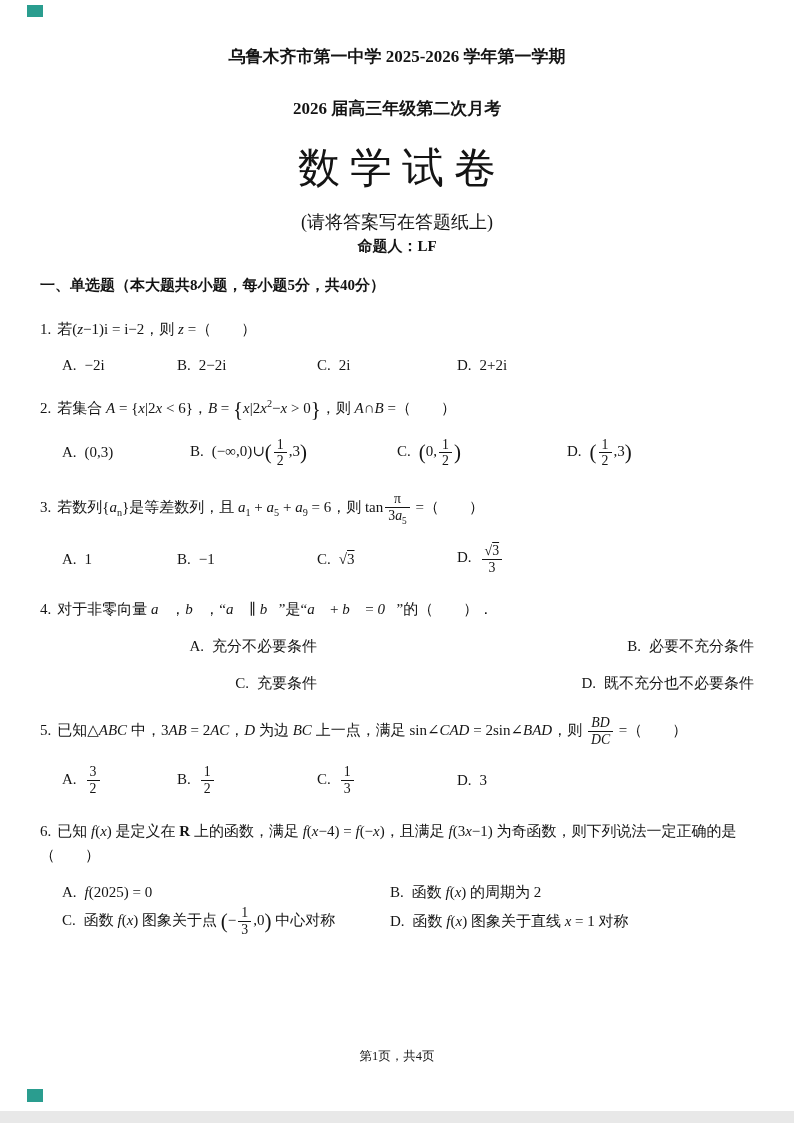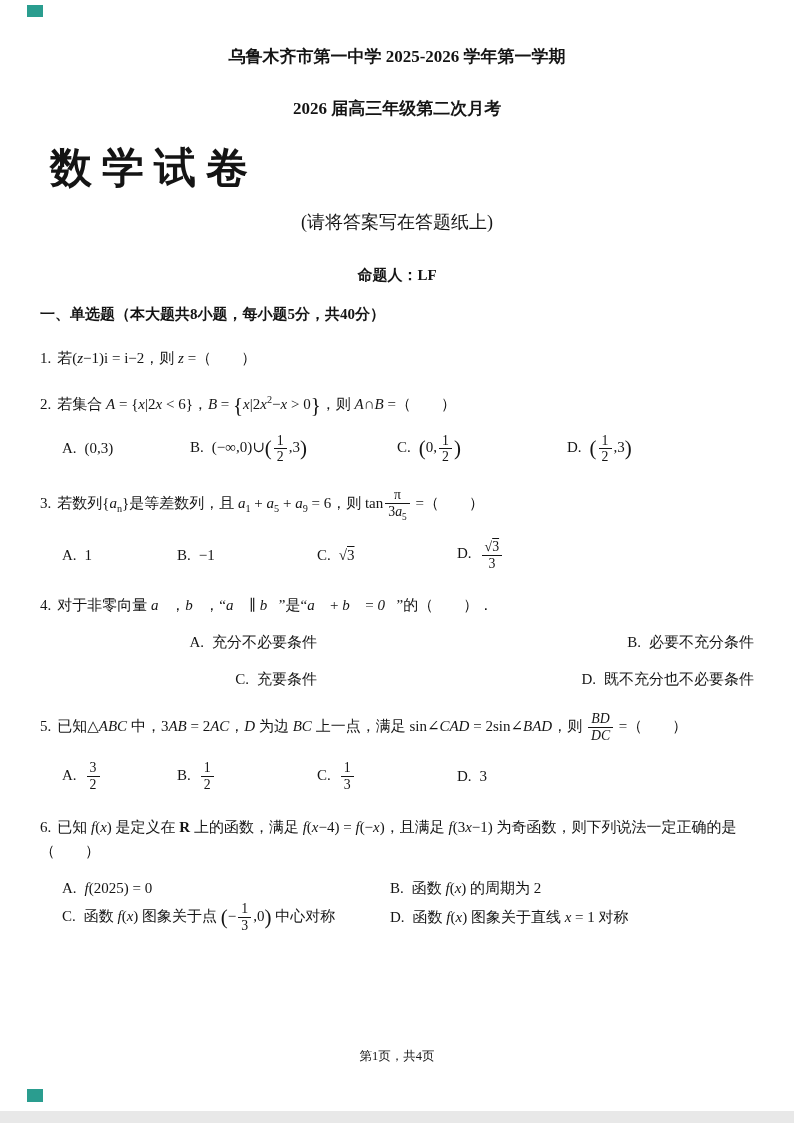--- a/index.html
+++ b/index.html
@@ -10,23 +10,23 @@
     background: #ffffff;
     position: relative;
     overflow: hidden;
     font-family: "Liberation Serif", "DejaVu Serif", serif;
     color: #141414;
   }
   .content { padding: 46px 40px 0 40px; }
 
   .h-school { text-align: center; font-weight: bold; font-size: 17px; line-height: 1.3; }
   .h-exam   { text-align: center; font-weight: bold; font-size: 17px; margin-top: 30px; line-height: 1.3; }
-  .h-title  { text-align: left; font-weight: bold; font-size: 42px; margin-top: 24px; letter-spacing: 10px; text-indent: 10px; line-height: 1.15; }
+  .h-title  { text-align: center; font-weight: normal; font-size: 42px; margin-top: 24px; letter-spacing: 10px; text-indent: 10px; line-height: 1.15; }
   .h-note   { text-align: center; font-size: 18px; margin-top: 18px; }
-  .h-author { text-align: center; font-size: 15px; font-weight: bold; margin-top: 32px; }
+  .h-author { text-align: center; font-size: 15px; font-weight: bold; margin-top: 3px; }
 
   .section-title { font-size: 15px; font-weight: bold; margin-top: 20px; }
 
   .question { margin-top: 22px; }
   .stem { font-size: 15px; line-height: 1.6; }
   .qnum { margin-right: 6px; }
 
   .opts { margin-top: 16px; padding-left: 22px; font-size: 15px; }
   .opts.row4  { display: grid; grid-template-columns: 115px 140px 140px 1fr; align-items: center; }
   .opts.row4w { display: grid; grid-template-columns: 128px 207px 170px 1fr; align-items: center; }
@@ -62,20 +62,26 @@
     <div class="h-exam">2026 届高三年级第二次月考</div>
     <div class="h-title">数学试卷</div>
     <div class="h-note">(请将答案写在答题纸上)</div>
     <div class="h-author">命题人：LF</div>
 
     <div class="section-title">一、单选题（本大题共8小题，每小题5分，共40分）</div>
 
     <div>
         <div class="question">
           <div class="stem"><span class="qnum">1.</span>若<span class="m">(<i>z</i>−1)i = i−2</span>，则 <span class="m"><i>z</i> =</span>（　　）</div>
+          <div class="opts row4">
+            <div class="opt"><span class="olabel">A.</span><span class="m">−2i</span></div>
+            <div class="opt"><span class="olabel">B.</span><span class="m">2−2i</span></div>
+            <div class="opt"><span class="olabel">C.</span><span class="m">2i</span></div>
+            <div class="opt"><span class="olabel">D.</span><span class="m">2+2i</span></div>
+          </div>
         </div>
         <div class="question">
           <div class="stem"><span class="qnum">2.</span>若集合 <span class="m"><i>A</i> = {<i>x</i>|2<i>x</i> &lt; 6}，<i>B</i> = <span class="bp">{</span><i>x</i>|2<i>x</i><sup>2</sup>−<i>x</i> &gt; 0<span class="bp">}</span></span>，则 <span class="m"><i>A</i>∩<i>B</i> =</span>（　　）</div>
           <div class="opts row4w">
             <div class="opt"><span class="olabel">A.</span><span class="m">(0,3)</span></div>
             <div class="opt"><span class="olabel">B.</span><span class="m">(−∞,0)∪<span class="bp">(</span><span class="frac"><span>1</span><span class="den">2</span></span>,3<span class="bp">)</span></span></div>
             <div class="opt"><span class="olabel">C.</span><span class="m"><span class="bp">(</span>0,<span class="frac"><span>1</span><span class="den">2</span></span><span class="bp">)</span></span></div>
             <div class="opt"><span class="olabel">D.</span><span class="m"><span class="bp">(</span><span class="frac"><span>1</span><span class="den">2</span></span>,3<span class="bp">)</span></span></div>
           </div>
         </div>

